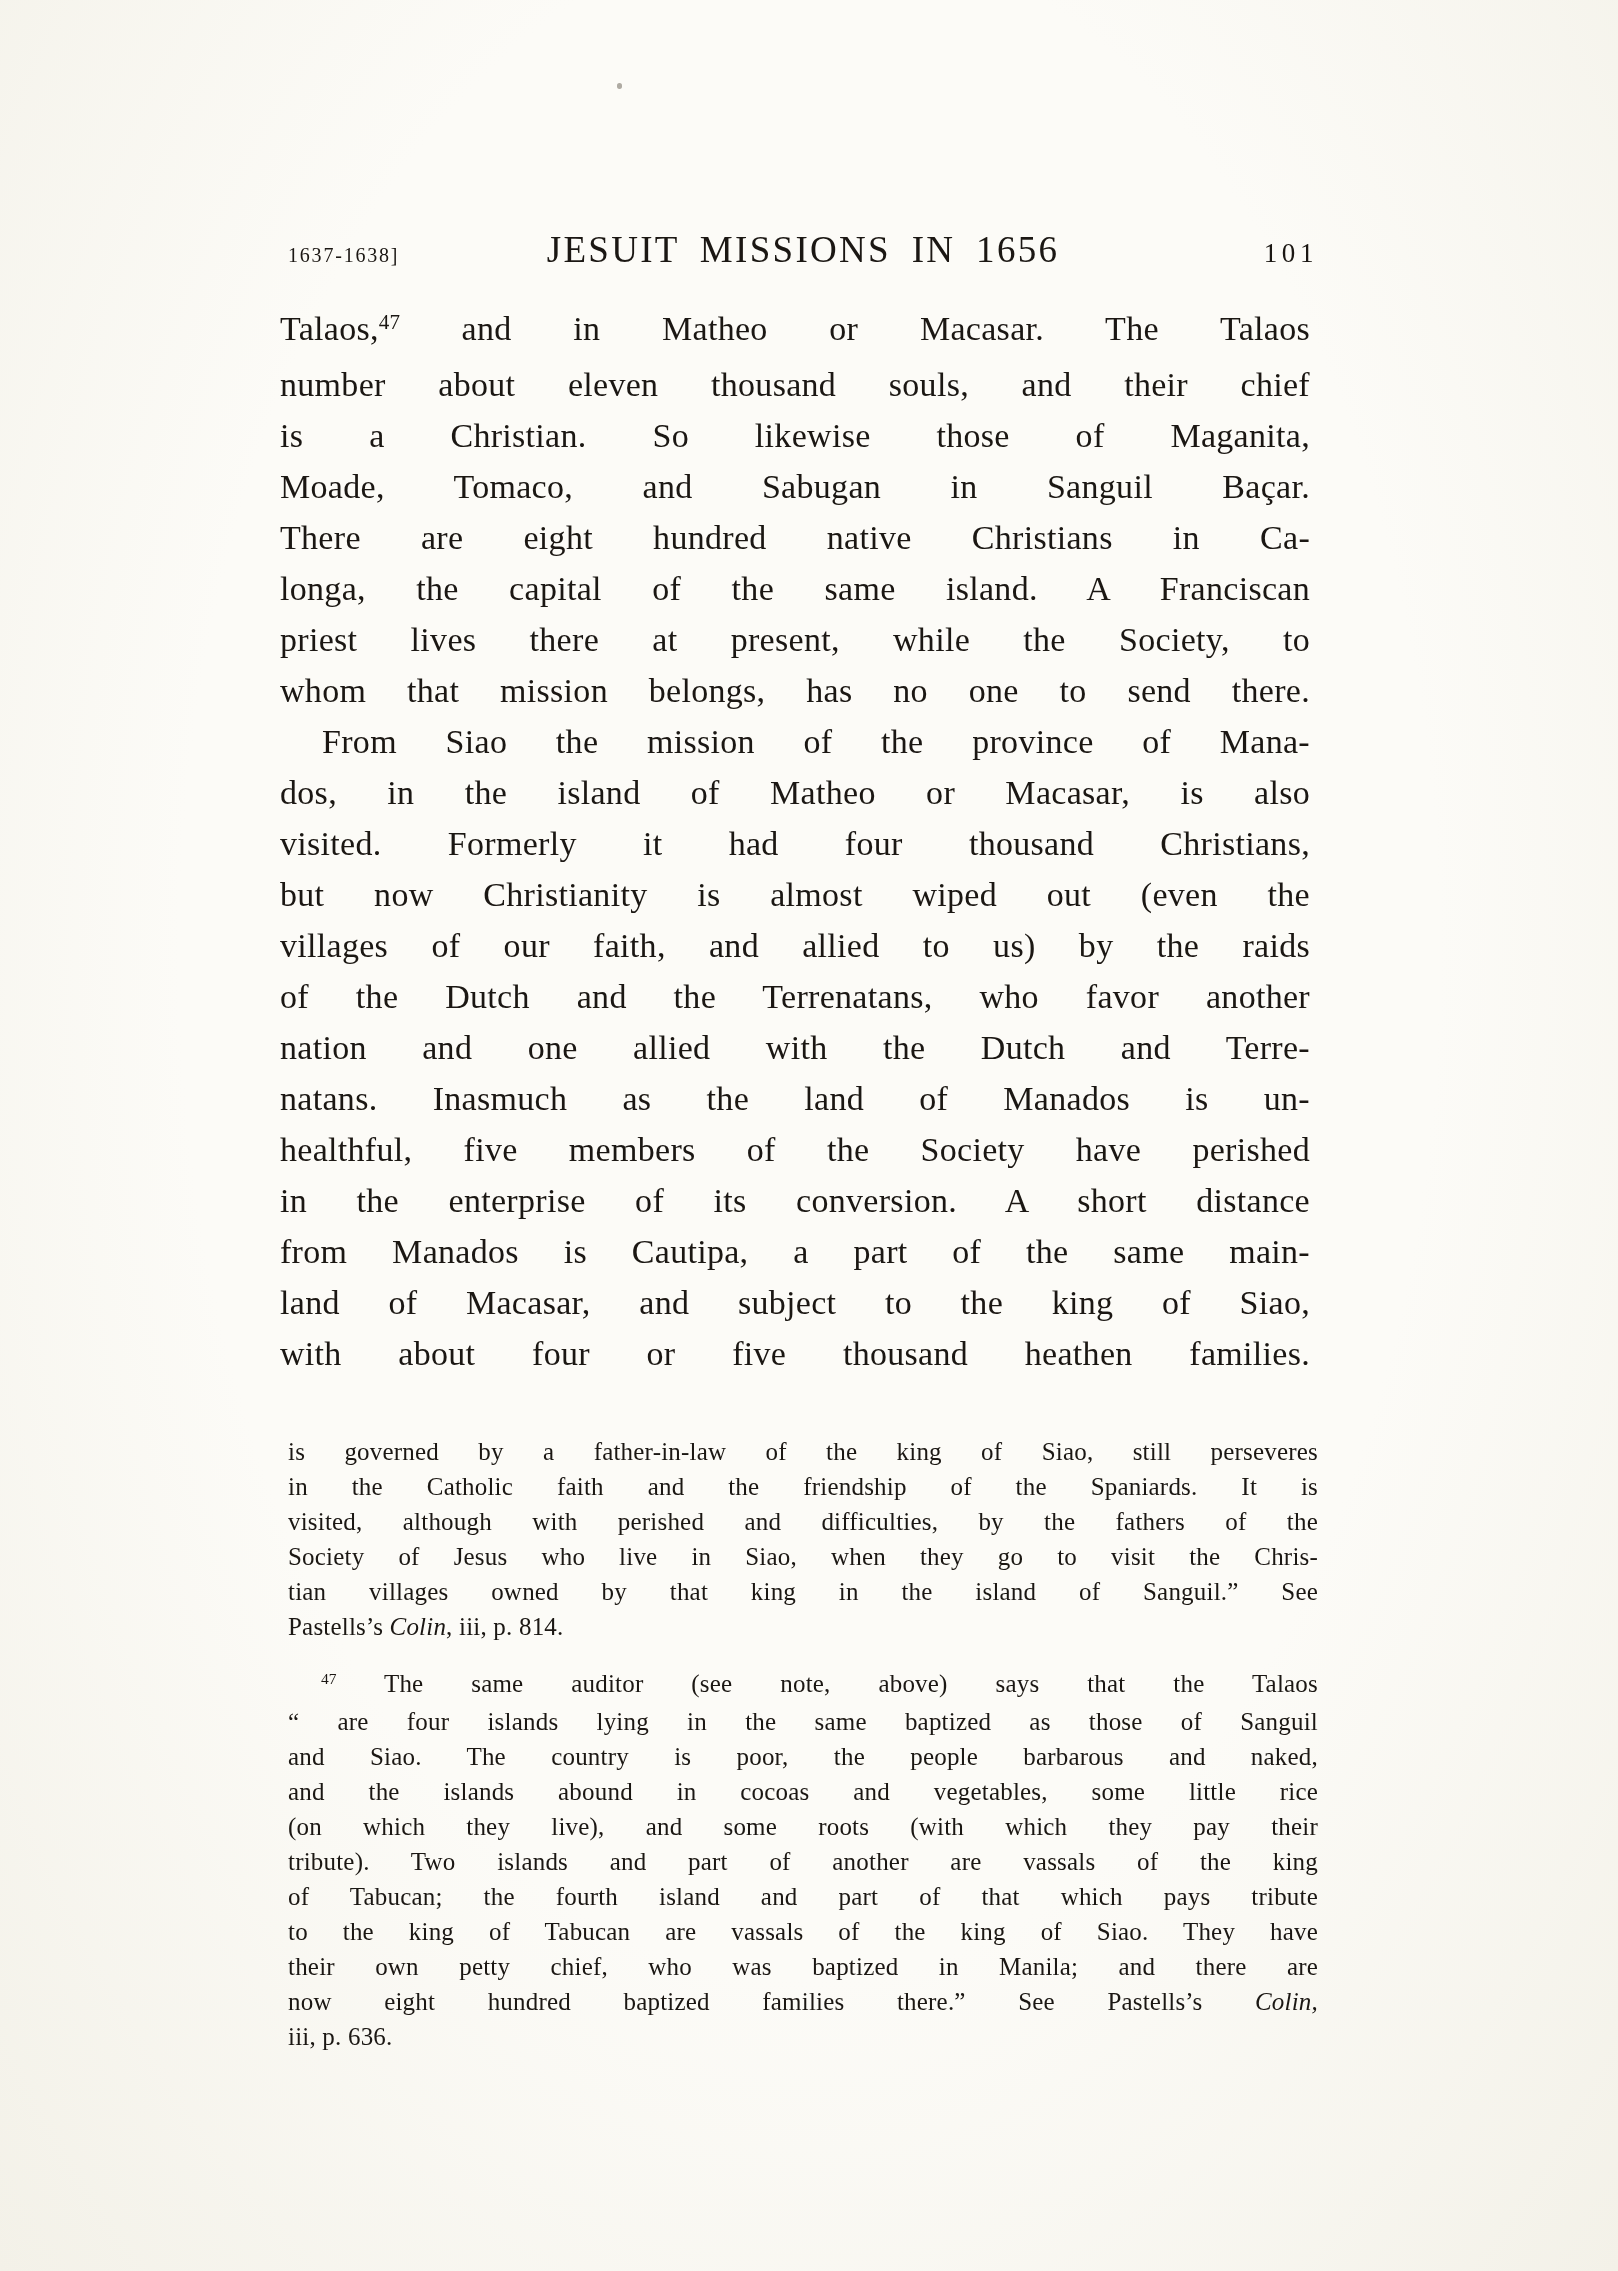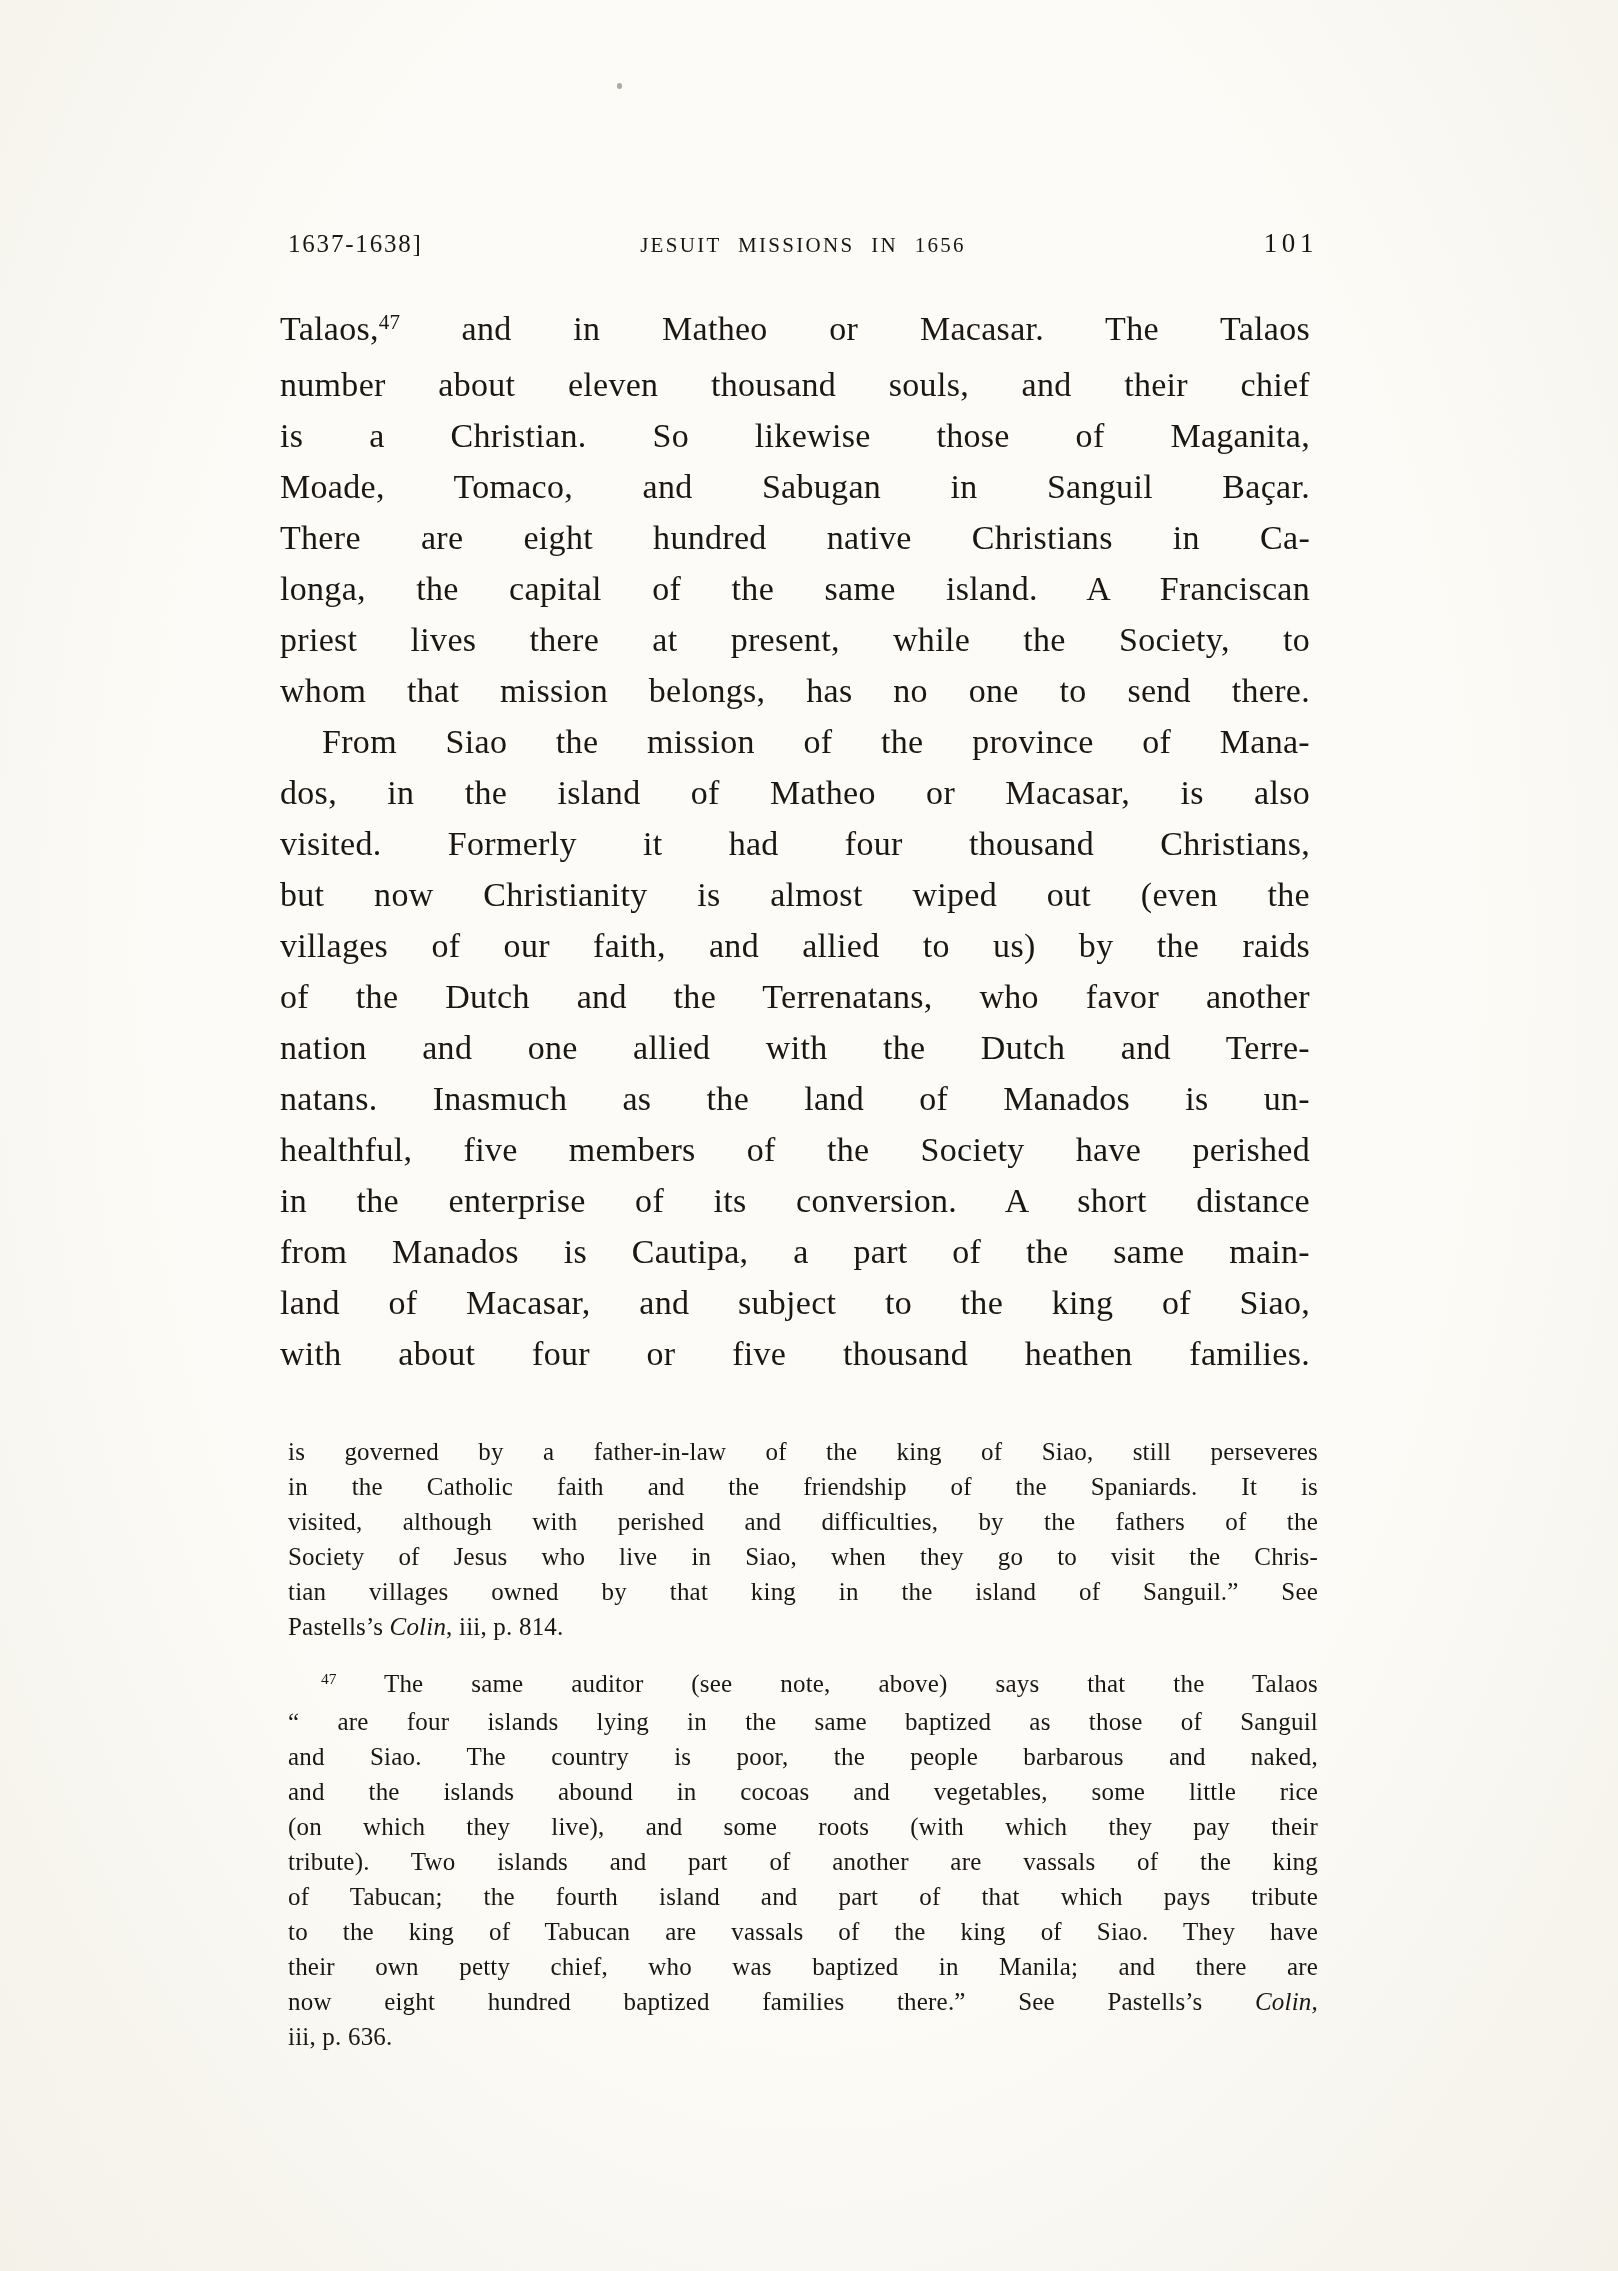--- a/index.html
+++ b/index.html
@@ -16,22 +16,22 @@
   }
   .header {
     position: absolute;
     left: 288px;
     top: 228px;
     width: 1030px;
     display: grid;
     grid-template-columns: 1fr auto 1fr;
     align-items: baseline;
   }
-  .h-left  { font-size: 25px; letter-spacing: 1.8px; text-align: left; }
-  .h-center{ font-size: 21px; letter-spacing: 2.3px; word-spacing: 9.2px; text-align: center; }
+  .h-left  { font-size: 20px; letter-spacing: 1.8px; text-align: left; }
+  .h-center{ font-size: 37px; letter-spacing: 2.3px; word-spacing: 9.2px; text-align: center; }
   .h-right { font-size: 27px; letter-spacing: 4.6px; text-align: right; }
   .body-text {
     position: absolute;
     left: 280px;
     top: 303px;
     width: 1030px;
     font-size: 34px;
     line-height: 51px;
     letter-spacing: 0.3px;
   }

